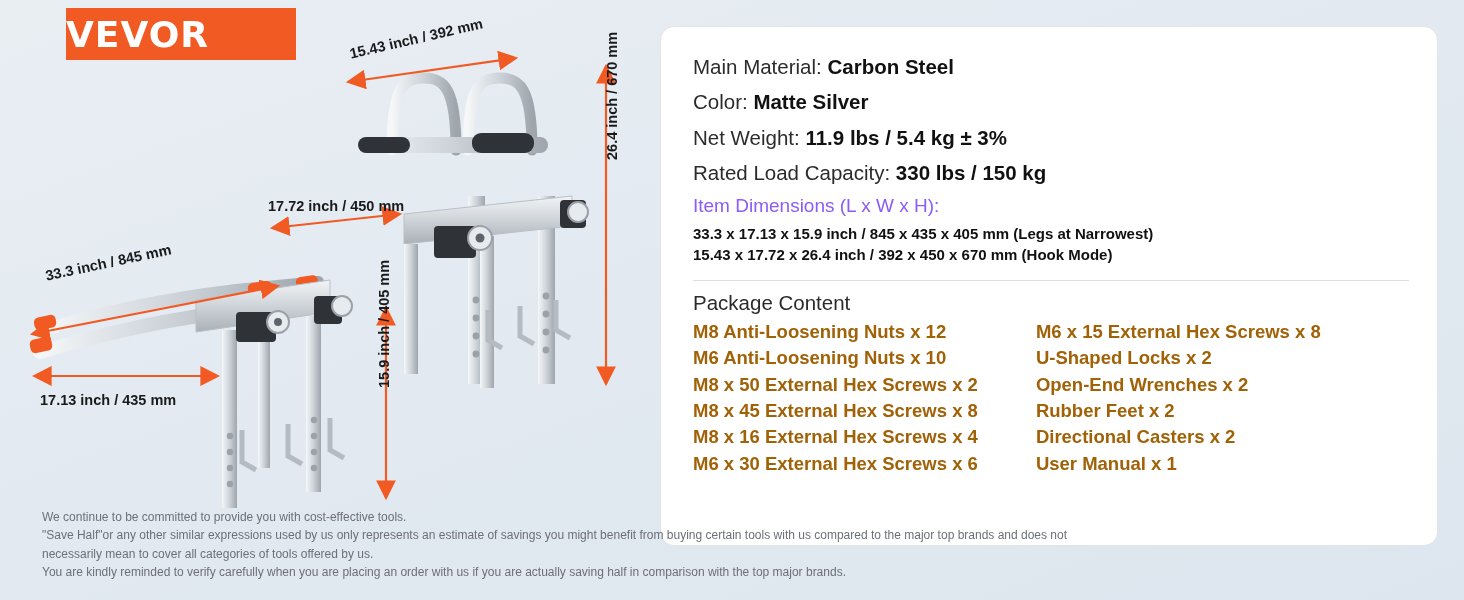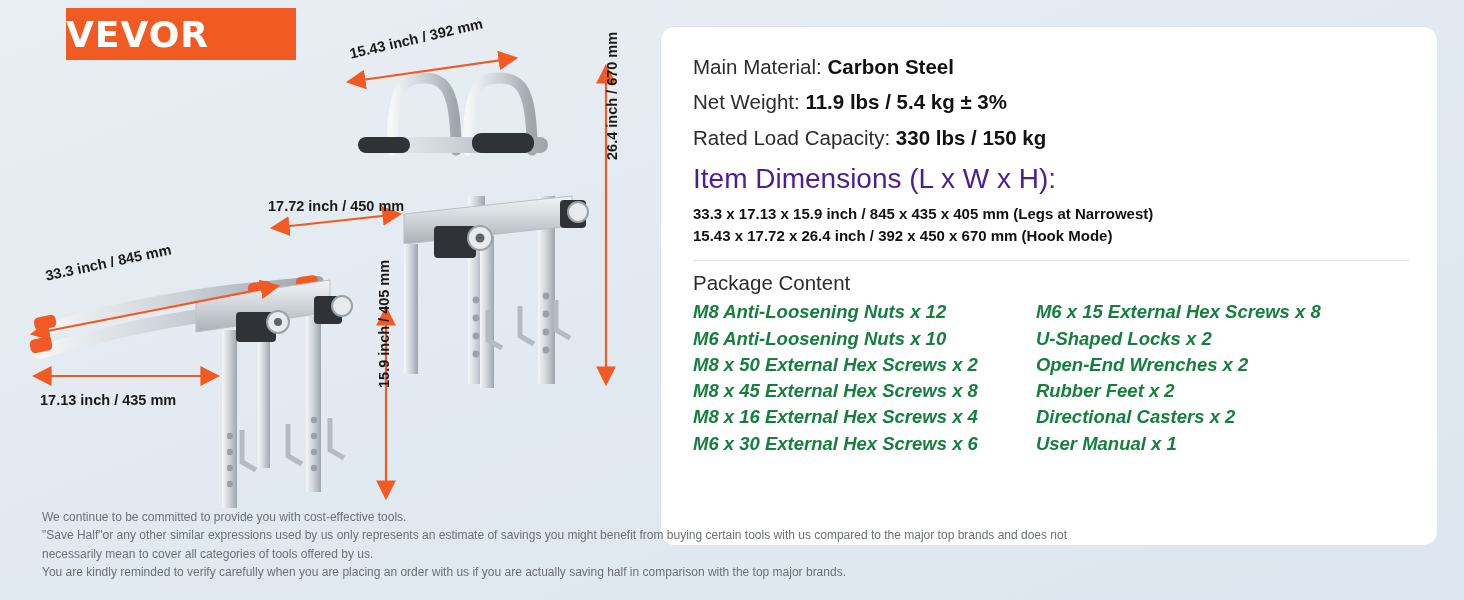--- a/index.html
+++ b/index.html
@@ -76,21 +76,21 @@
   }
   .spec-list { margin: 0; padding: 0; list-style: none; }
   .spec-row {
     font-size: 20.5px;
     color: #2b2b2b;
     line-height: 1.72;
     white-space: nowrap;
   }
   .spec-row .lbl { font-weight: normal; }
   .spec-row .val { font-weight: bold; color: #111111; }
-  .dims-title { font-size: 28px; color: #4c1d95; line-height: 1.72; }
+  .dims-title { font-size: 19px; color: #8b5cf6; line-height: 1.72; }
   .dims-line {
     font-size: 15px;
     font-weight: bold;
     color: #111111;
     line-height: 1.45;
     white-space: nowrap;
   }
 
   .divider {
     height: 1px;
@@ -104,24 +104,23 @@
     margin-bottom: 4px;
   }
   .pkg-cols {
     display: flex;
     gap: 58px;
   }
   .pkg-col { list-style: none; margin: 0; padding: 0; }
   .pkg-item {
     font-size: 18.5px;
     font-weight: bold;
-    color: #15803d;
+    color: #a16207;
     line-height: 1.42;
     white-space: nowrap;
-    font-style: italic;
   }
 </style>
 </head>
 <body>
 
 <div class="logo">
   <span class="logo-text">VEVOR</span>
 </div>
 
 <div class="illustration">
@@ -242,20 +241,24 @@
 </div>
 
 <div class="panel">
 
   <ul class="spec-list">
     <li class="spec-row">
       <span class="lbl">Main Material:</span>
       <span class="val">Carbon Steel</span>
     </li>
     <li class="spec-row">
+      <span class="lbl">Color:</span>
+      <span class="val">Matte Silver</span>
+    </li>
+    <li class="spec-row">
       <span class="lbl">Net Weight:</span>
       <span class="val">11.9 lbs / 5.4 kg ± 3%</span>
     </li>
     <li class="spec-row">
       <span class="lbl">Rated Load Capacity:</span>
       <span class="val">330 lbs / 150 kg</span>
     </li>
   </ul>
 
   <div class="dims-title">Item Dimensions (L x W x H):</div>

